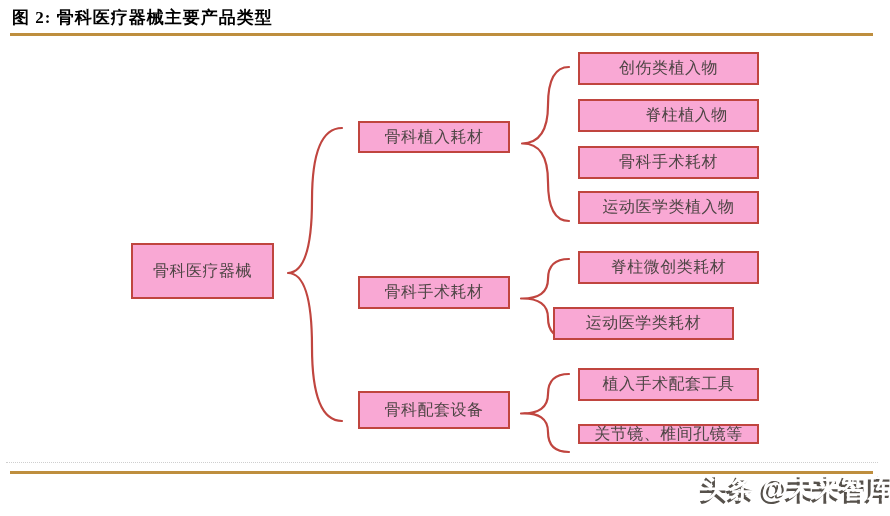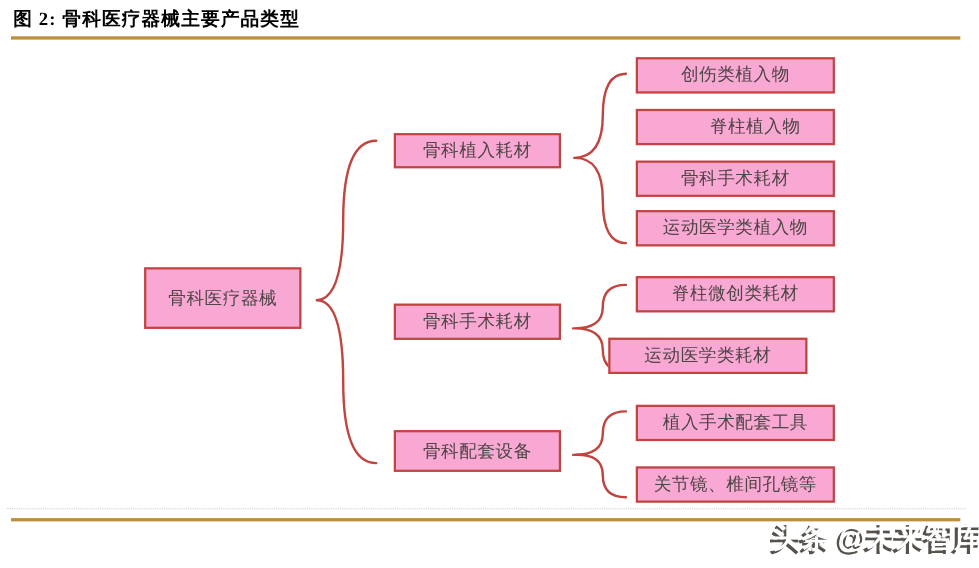--- a/index.html
+++ b/index.html
@@ -109,20 +109,20 @@
 
     <div class="node" style="left:578px; top:52px; width:181px; height:33px;">创伤类植入物</div>
     <div class="node" style="left:578px; top:99px; width:181px; height:33px;padding-left:36px;">脊柱植入物</div>
     <div class="node" style="left:578px; top:146px; width:181px; height:33px;">骨科手术耗材</div>
     <div class="node" style="left:578px; top:191px; width:181px; height:33px;">运动医学类植入物</div>
 
     <div class="node" style="left:578px; top:251px; width:181px; height:33px;">脊柱微创类耗材</div>
     <div class="node" style="left:553px; top:307px; width:181px; height:33px;">运动医学类耗材</div>
 
     <div class="node" style="left:578px; top:368px; width:181px; height:33px;">植入手术配套工具</div>
-    <div class="node" style="left:578px; top:424px; width:181px; height:33px;">关节镜、椎间孔镜等</div>
+    <div class="node" style="left:578px; top:424px; width:181px; height:20px;">关节镜、椎间孔镜等</div>
   </div>
 
   <div class="dotted-line"></div>
   <div class="gold-line bottom"></div>
   <div class="watermark">头条 @未来智库</div>
 
 </div>
 
 </body></html>

